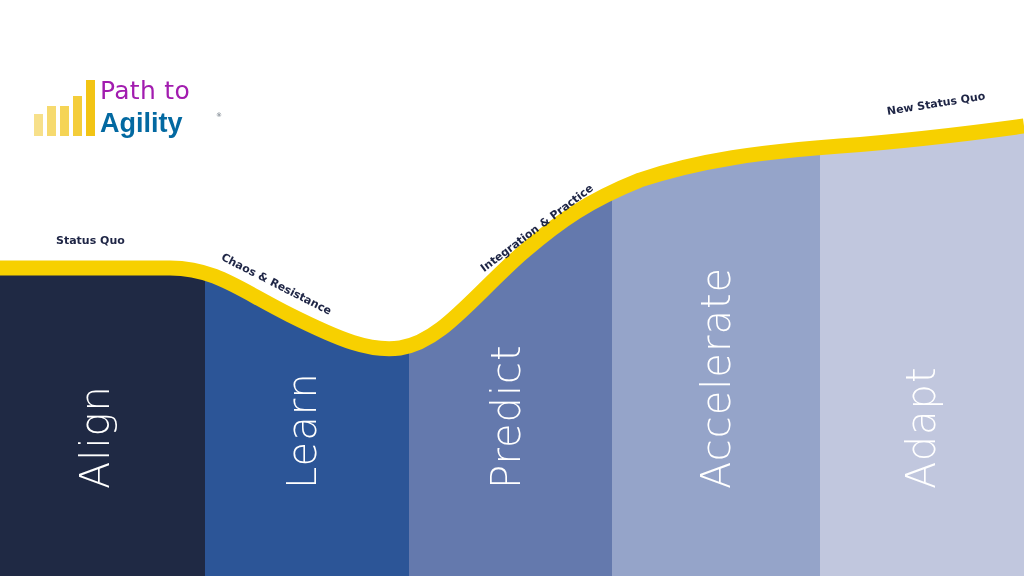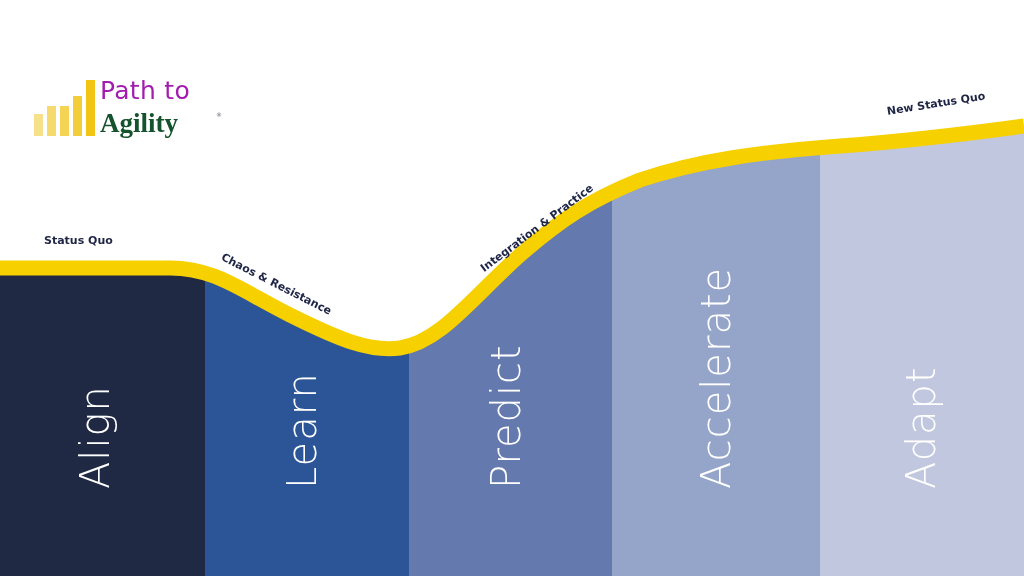--- a/index.html
+++ b/index.html
@@ -3,21 +3,21 @@
 <meta charset="utf-8">
 <style>
   html, body { margin:0; padding:0; }
   body { width:1024px; height:576px; overflow:hidden; background:#ffffff; position:relative; font-family:"DejaVu Sans", sans-serif; }
   .stage { position:absolute; left:0; top:0; width:1024px; height:576px; }
   svg.diagram { position:absolute; left:0; top:0; }
   .logo { position:absolute; left:34px; top:78px; width:200px; height:70px; }
   .logo .bars { position:absolute; left:0; top:0; width:62px; height:58px; }
   .logo .bar { position:absolute; bottom:0; width:9px; }
   .logo .t1 { position:absolute; left:66px; top:-2px; font-family:"DejaVu Sans", sans-serif; font-size:25px; color:#a21caf; letter-spacing:0.3px; }
-  .logo .t2 { position:absolute; left:66px; top:30px; font-family:Liberation Serif, serif; font-size:27px; font-weight:bold; color:#14532d; }
+  .logo .t2 { position:absolute; left:66px; top:30px; font-family:Liberation Sans, sans-serif; font-size:27px; font-weight:bold; color:#0369a1; }
   .logo .reg { position:absolute; left:182px; top:33px; font-size:6px; color:#5f6b76; }
   .stage-label { position:absolute; font-weight:bold; font-size:11px; color:#1e2545; white-space:nowrap; transform-origin:left center; }
   .col-label { position:absolute; color:#ffffff; font-family:"DejaVu Sans", sans-serif; font-size:40px; font-weight:300; white-space:nowrap; transform:rotate(-90deg); transform-origin:left bottom; letter-spacing:1px; }
 </style>
 </head>
 <body>
 
 <div class="stage">
 
   <svg class="diagram" width="1024" height="576" viewBox="0 0 1024 576">
@@ -42,21 +42,21 @@
       <div class="bar" style="left:13px;height:30px;background:#f6da6f"></div>
       <div class="bar" style="left:26px;height:30px;background:#f5d455"></div>
       <div class="bar" style="left:39px;height:40px;background:#f4cd3a"></div>
       <div class="bar" style="left:52px;height:56px;background:#f2c414"></div>
     </div>
     <div class="t1">Path to</div>
     <div class="t2">Agility</div>
     <div class="reg">®</div>
   </div>
 
-  <div class="stage-label" style="left:44px;top:234px;">Status Quo</div>
+  <div class="stage-label" style="left:56px;top:234px;">Status Quo</div>
   <div class="stage-label" style="left:222px;top:250px;transform:rotate(27deg);">Chaos &amp; Resistance</div>
   <div class="stage-label" style="left:482px;top:263px;transform:rotate(-37deg);">Integration &amp; Practice</div>
   <div class="stage-label" style="left:887px;top:105px;transform:rotate(-9deg);">New Status Quo</div>
 
   <div class="col-label" style="left:118px;top:443px;">Align</div>
   <div class="col-label" style="left:325px;top:443px;">Learn</div>
   <div class="col-label" style="left:529px;top:443px;">Predict</div>
   <div class="col-label" style="left:739px;top:443px;">Accelerate</div>
   <div class="col-label" style="left:944px;top:443px;">Adapt</div>
 

